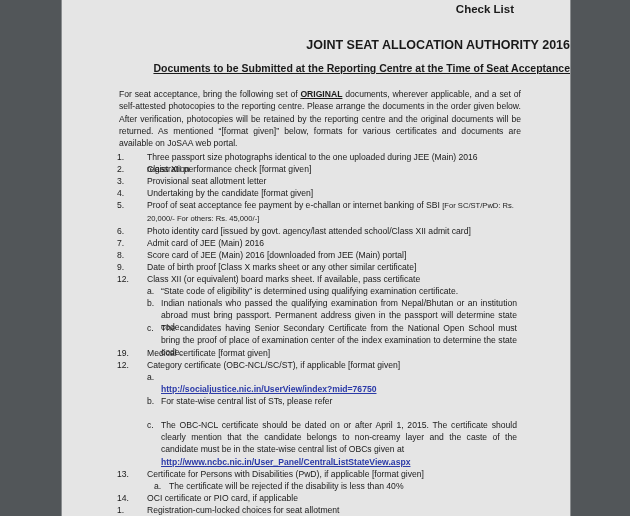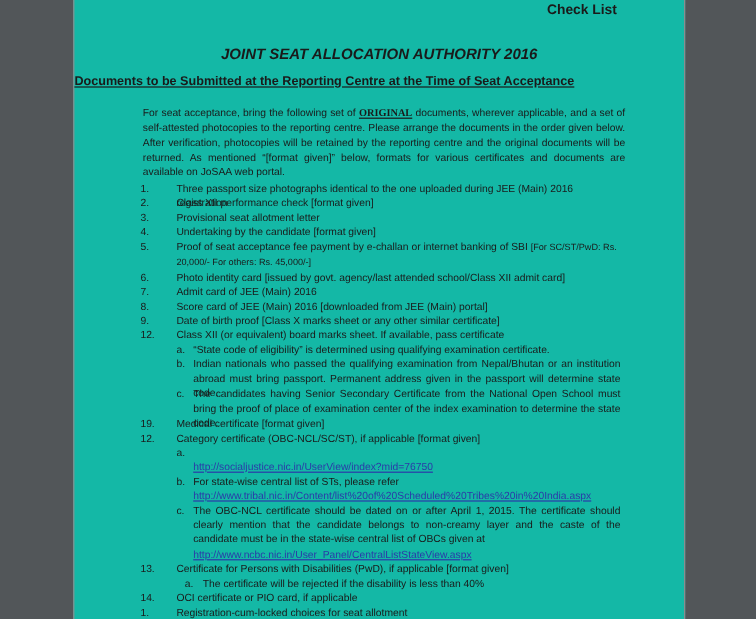--- a/index.html
+++ b/index.html
@@ -4,53 +4,53 @@
   <style>
     html, body { margin: 0; padding: 0; }
     body {
       width: 630px; height: 516px; overflow: hidden;
       background: #525659;
       font-family: "Liberation Sans", "DejaVu Sans", sans-serif;
       position: relative;
     }
     .page {
       position: absolute; left: 61px; top: 0; width: 510px; height: 516px;
-      background: #14b8a6;
+      background: #e5e5e5;
       border-left: 1px solid #8a8d8f;
       border-right: 1px solid #8a8d8f;
       box-sizing: border-box;
       color: #1a1a1a;
     }
     .checklist {
       position: absolute; right: 56px; top: 2px;
       text-align: right; font-weight: bold; font-size: 11.5px; line-height: 15px;
     }
     .authority {
       position: absolute; left: 0; width: 100%; top: 38px;
-      text-align: center; font-weight: bold; font-size: 12.5px; font-style: italic;
+      text-align: right; font-weight: bold; font-size: 12.5px;
     }
     .subtitle {
       position: absolute; left: 0; width: 100%; top: 62px;
-      text-align: left; font-weight: bold; font-size: 10.5px; text-decoration: underline;
+      text-align: right; font-weight: bold; font-size: 10.5px; text-decoration: underline;
     }
     .intro {
       position: absolute; left: 57px; width: 402px; top: 88px;
       font-size: 8.6px; line-height: 12.3px; text-align: justify;
     }
-    .intro b { text-decoration: underline; font-family: Liberation Serif, serif; }
+    .intro b { text-decoration: underline; }
     .list { position: absolute; left: 0; top: 151px; width: 100%; font-size: 8.6px; }
     .row { position: absolute; left: 0; width: 100%; line-height: 12.2px; }
     .num { position: absolute; left: 55px; }
     .txt { position: absolute; left: 85px; width: 370px; }
     .sub .num { left: 85px; }
     .sub .txt { left: 99px; width: 356px; text-align: justify; }
     .sub2 .num { left: 92px; }
     .sub2 .txt { left: 107px; }
     .small { font-size: 7.6px; }
-    a { color: #2b3aa8; text-decoration: underline; }
+    a { color: #2b3aa8; text-decoration: underline; font-weight: bold; }
   </style>
 </head>
 <body>
 
 <div class="page">
   <div class="checklist">
     <div>Check List</div>
   </div>
   <div class="authority">JOINT SEAT ALLOCATION AUTHORITY 2016</div>
   <div class="subtitle">Documents to be Submitted at the Reporting Centre at the Time of Seat Acceptance</div>
@@ -117,21 +117,21 @@
     <div class="row" style="top:208px">
         <span class="num">12.</span>
         <span class="txt">Category certificate (OBC-NCL/SC/ST), if applicable [format given]</span>
       </div>
     <div class="row sub" style="top:220px">
         <span class="num">a.</span>
         <span class="txt"><br><a>http://socialjustice.nic.in/UserView/index?mid=76750</a></span>
       </div>
     <div class="row sub" style="top:244px">
         <span class="num">b.</span>
-        <span class="txt"><span>For state-wise central list of STs, please refer</span><br><a>http://www.tribal.nic.in/Content/list%20of%20Scheduled%20Tribes%20in%20India.aspx</a></span>
+        <span class="txt"><span>For state-wise central list of STs, please refer</span><br></span>
       </div>
     <div class="row sub" style="top:268px">
         <span class="num">c.</span>
         <span class="txt"><span>The OBC-NCL certificate should be dated on or after April 1, 2015. The certificate should clearly mention that the candidate belongs to non-creamy layer and the caste of the candidate must be in the state-wise central list of OBCs given at</span><br><a>http://www.ncbc.nic.in/User_Panel/CentralListStateView.aspx</a></span>
       </div>
     <div class="row" style="top:317px">
         <span class="num">13.</span>
         <span class="txt">Certificate for Persons with Disabilities (PwD), if applicable [format given]</span>
       </div>
     <div class="row sub2" style="top:329px">

